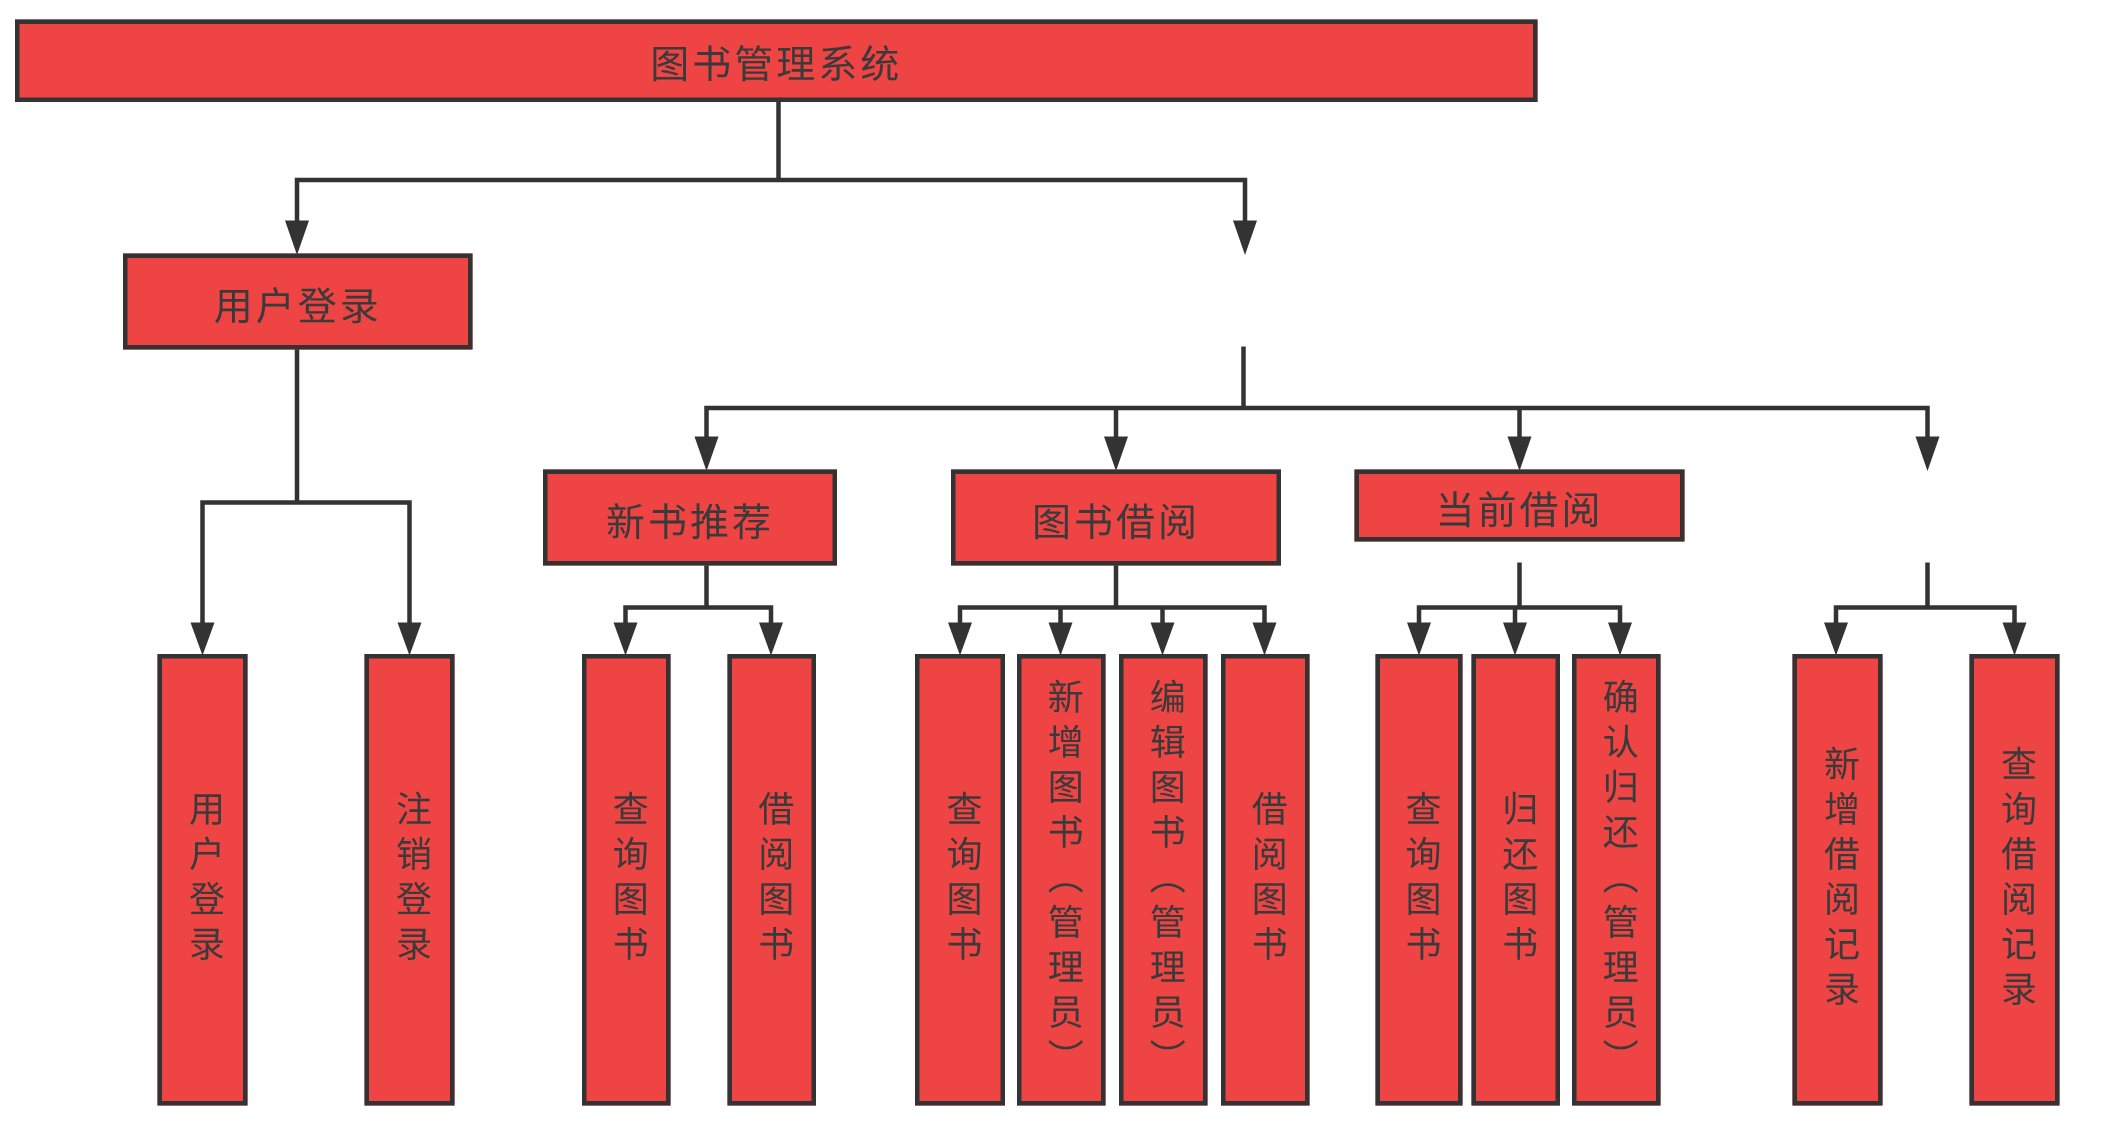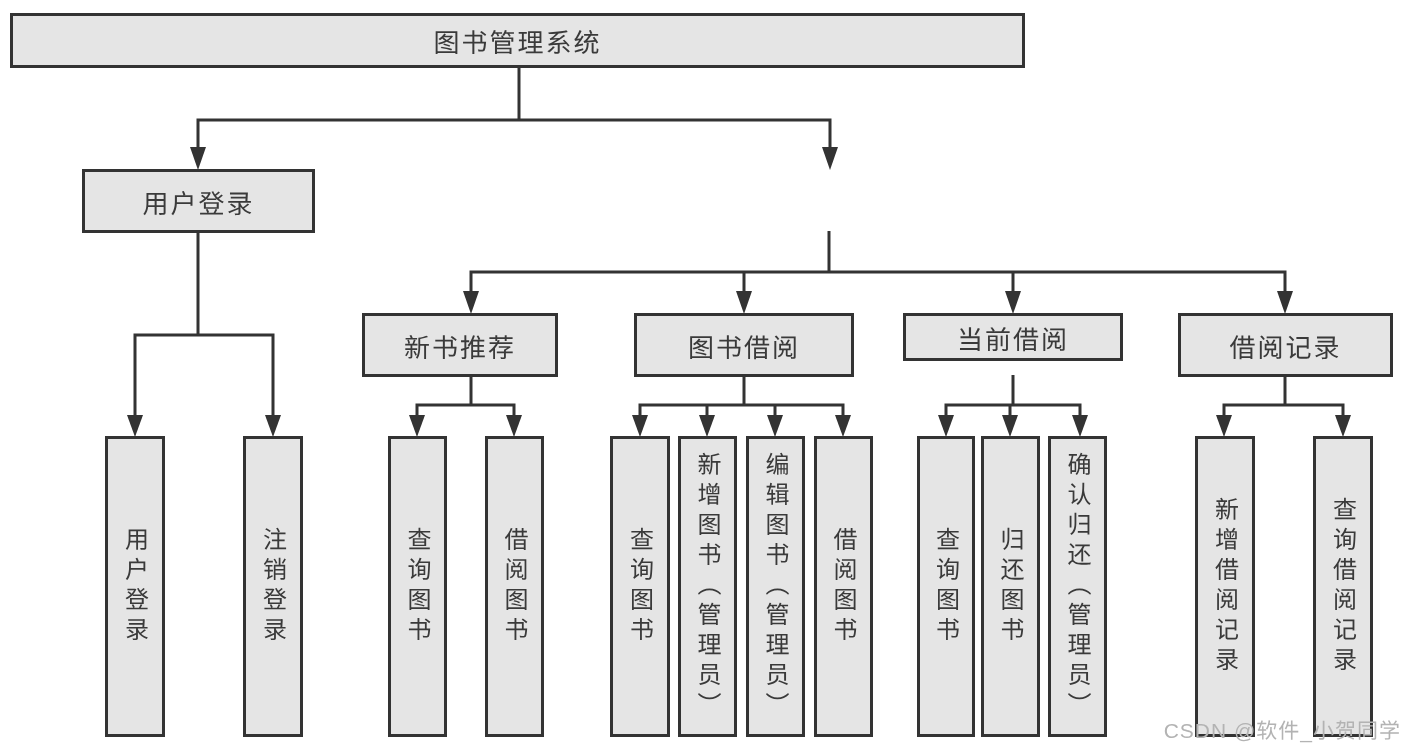--- a/index.html
+++ b/index.html
@@ -12,21 +12,21 @@
     overflow: hidden;
   }
   .connectors {
     position: absolute;
     inset: 0;
     z-index: 1;
   }
   .node, .leaf {
     position: absolute;
     box-sizing: border-box;
-    background: #e5e5e5;
+    background: #ef4444;
     border: 3px solid #333333;
     display: flex;
     align-items: center;
     justify-content: center;
     z-index: 2;
   }
   .node span {
     font-size: 26px;
     color: #3a3a3a;
     letter-spacing: 2px;
@@ -154,23 +154,20 @@
 
   <div class="node n-new">
     <span>新书推荐</span>
   </div>
   <div class="node n-borrow">
     <span>图书借阅</span>
   </div>
   <div class="node n-cur">
     <span>当前借阅</span>
   </div>
-  <div class="node n-rec">
-    <span>借阅记录</span>
-  </div>
 
   <div class="leaf lf lf1">
     <span>用户登录</span>
   </div>
   <div class="leaf lf lf2">
     <span>注销登录</span>
   </div>
 
   <div class="leaf lf lf3">
     <span>查询图书</span>
@@ -202,15 +199,14 @@
     <span>确认归还（管理员）</span>
   </div>
 
   <div class="leaf lf lf12">
     <span>新增借阅记录</span>
   </div>
   <div class="leaf lf lf13">
     <span>查询借阅记录</span>
   </div>
 
-  <div class="watermark">CSDN @软件_小贺同学</div>
 
 </div>
 
 </body></html>

